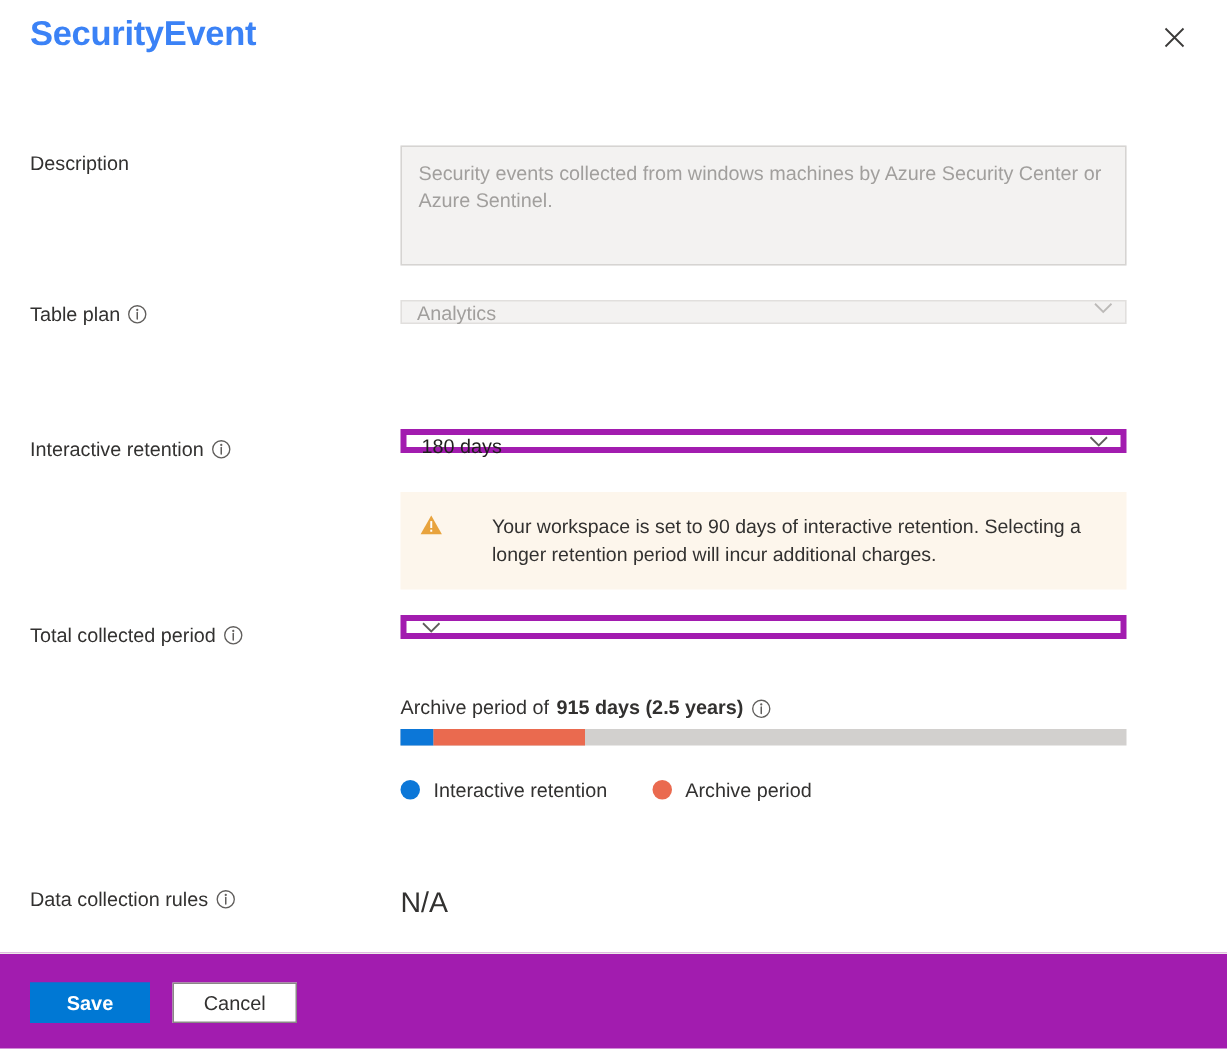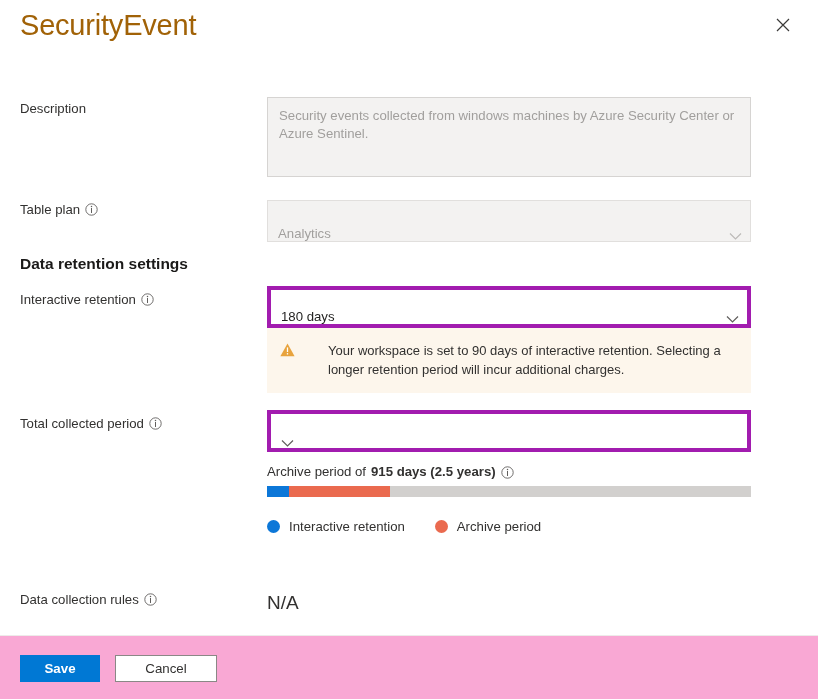--- a/index.html
+++ b/index.html
@@ -20,24 +20,24 @@
   .blade-header {
     position: absolute;
     top: 0; left: 0;
     width: 818px;
     height: 55px;
   }
   .blade-title {
     position: absolute;
     left: 20px;
     top: 9px;
-    font-size: 29px;
-    font-weight: 400;
+    font-size: 23px;
+    font-weight: 700;
     letter-spacing: -0.2px;
-    color: #a16207;
+    color: #3b82f6;
     white-space: nowrap;
   }
   .close-btn {
     position: absolute;
     right: 22px;
     top: 12px;
     width: 26px;
     height: 26px;
     display: flex;
     align-items: center;
@@ -97,24 +97,24 @@
     font-size: 13.2px;
     line-height: 18px;
     padding: 9px 11px;
     resize: none;
     overflow: hidden;
   }
 
   
   .dd {
     width: 484px;
-    height: 42px;
+    height: 16px;
     box-sizing: border-box;
     display: flex;
-    align-items: flex-end;
+    align-items: flex-start;
     padding: 0 8px 0 10px;
     font-size: 13.2px;
     background: #ffffff;
     position: relative;
     cursor: pointer;
   }
   .dd .dd-text { flex: 1 1 auto; white-space: nowrap; overflow: hidden; }
   .dd .chev { flex: 0 0 auto; display: flex; align-items: center; }
   .dd-active { border: 4px solid #a21caf; color: #201f1e; }
   .dd-disabled {
@@ -199,21 +199,21 @@
   }
 
   
   .footer {
     position: absolute;
     left: 0;
     top: 635px;
     width: 818px;
     height: 64px;
     border-top: 1px solid #edebe9;
-    background: #f9a8d4;
+    background: #a21caf;
   }
   .btn {
     position: absolute;
     top: 19px;
     height: 27px;
     box-sizing: border-box;
     font-family: "Liberation Sans", sans-serif;
     font-size: 13.3px;
     font-weight: 600;
     cursor: pointer;
@@ -224,21 +224,21 @@
   }
   .btn-primary {
     left: 20px;
     width: 80px;
     background: #0078d4;
     color: #ffffff;
     border: 1px solid #0078d4;
   }
   .btn-secondary {
     left: 115px;
-    width: 102px;
+    width: 83px;
     background: #ffffff;
     color: #323130;
     border: 1px solid #8a8886;
     font-weight: 400;
   }
 </style>
 </head>
 <body>
 
 <div class="blade-header">
@@ -279,21 +279,20 @@
         <span class="dd-text">Analytics</span>
         <span class="chev">
           <svg width="13" height="9" viewBox="0 0 13 9" aria-hidden="true">
             <path d="M1 1.5 L6.5 7 L12 1.5" fill="none" stroke="#bcbab8" stroke-width="1.2"></path>
           </svg>
         </span>
       </div>
     </div>
   </div>
 
-  <div class="section-heading" style="top:200px;">Data retention settings</div>
 
   <div class="row" style="top:235px;">
     <div class="field-label" style="top:2px;">
       <span>Interactive retention</span>
       <span class="info-icon">
         <svg width="13" height="13" viewBox="0 0 13 13" aria-hidden="true">
           <circle cx="6.5" cy="6.5" r="5.7" fill="none" stroke="#605e5c" stroke-width="0.9"></circle>
           <circle cx="6.5" cy="3.6" r="0.75" fill="#605e5c"></circle>
           <path d="M6.5 5.4 L6.5 9.6" stroke="#605e5c" stroke-width="1" stroke-linecap="round"></path>
         </svg>

